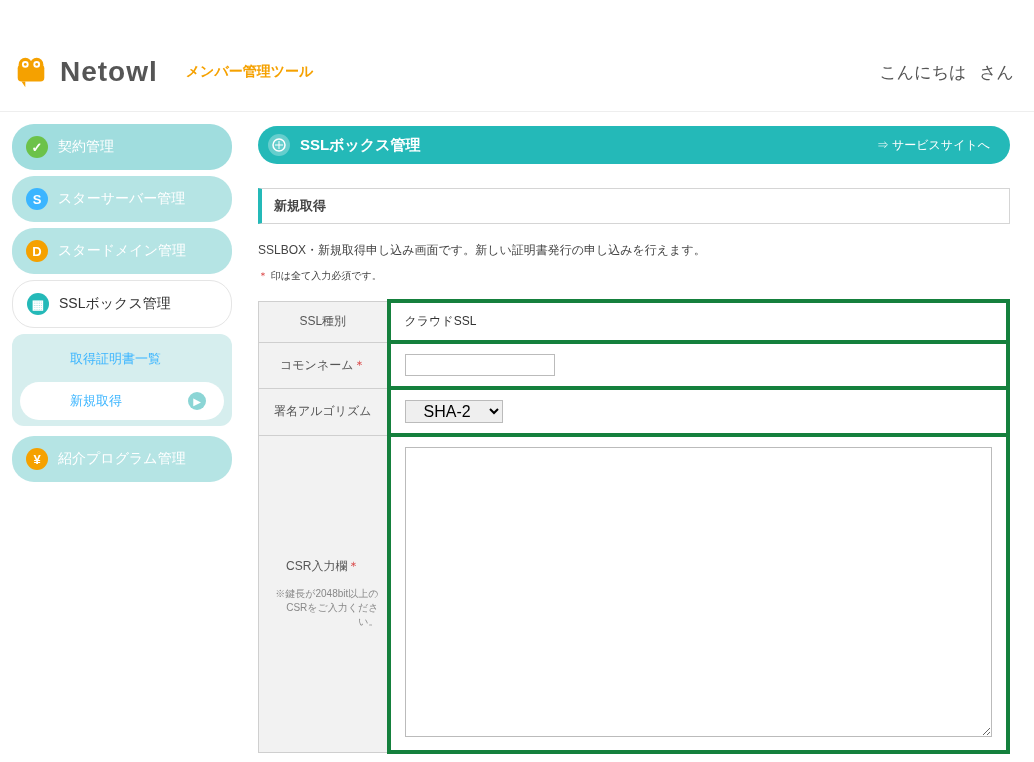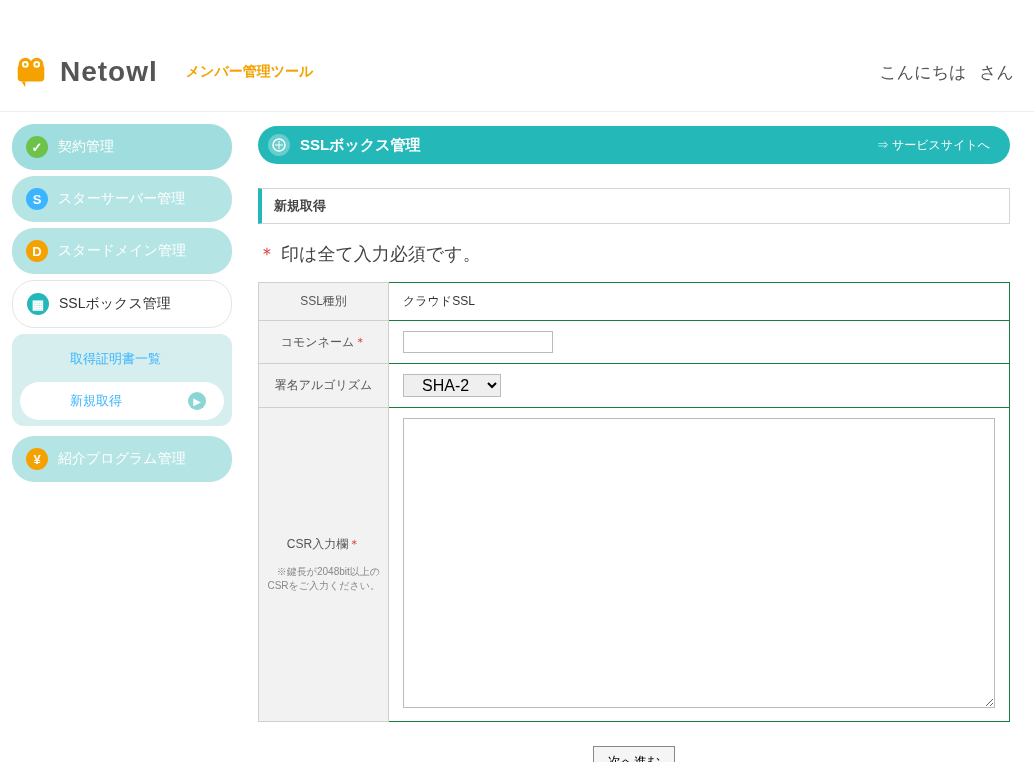--- a/index.html
+++ b/index.html
@@ -27,26 +27,26 @@
 .sub-item { display: flex; align-items: center; justify-content: space-between; padding: 10px 18px 10px 50px; color: #3bb5ff; font-size: 13px; border-radius: 20px; margin: 4px 8px; cursor: pointer; }
 .sub-item.active { background: #fff; }
 .sub-item .play { width: 18px; height: 18px; border-radius: 50%; background: #8bd5d5; display: flex; align-items: center; justify-content: center; color: #fff; font-size: 10px; }
 .main { flex: 1; padding: 14px 24px 30px 14px; }
 .page-head { display: flex; align-items: center; background: #24b9b8; border-radius: 20px; padding: 8px 20px 8px 10px; color: #fff; margin-bottom: 24px; }
 .page-head .pi { width: 22px; height: 22px; border-radius: 50%; background: rgba(255,255,255,0.3); display: flex; align-items: center; justify-content: center; margin-right: 10px; }
 .page-head .ptitle { font-weight: bold; font-size: 15px; }
 .page-head .plink { margin-left: auto; font-size: 12px; }
 .section-title { border: 1px solid #d5d5d5; border-left: 4px solid #24b9b8; padding: 8px 12px; font-weight: bold; color: #444; margin-bottom: 18px; background: #fff; }
 .desc { font-size: 12px; color: #444; margin-bottom: 10px; }
-.req-note { font-size: 18px; color: #444; margin-bottom: 16px; }
+.req-note { font-size: 10px; color: #444; margin-bottom: 16px; }
 .req-note .star, .star { color: #d93f3f; }
 table.form { width: 100%; border-collapse: collapse; border: 1px solid #cfcfcf; }
 table.form th { width: 130px; background: #f2f2f2; border: 1px solid #cfcfcf; padding: 10px 8px; font-size: 12px; font-weight: normal; text-align: center; color: #555; vertical-align: middle; }
 table.form th small { display: block; font-size: 10px; color: #888; margin-top: 12px; line-height: 1.4; text-align: right; }
-table.form td { border: 1px solid #15803d; padding: 10px 14px; font-size: 12px; vertical-align: middle; }
+table.form td { border: 4px solid #15803d; padding: 10px 14px; font-size: 12px; vertical-align: middle; }
 input[type=text] { border: 1px solid #bbb; padding: 3px 6px; font-size: 12px; width: 150px; }
 select { border: 1px solid #bbb; font-size: 16px; padding: 1px 14px; }
 textarea { width: 100%; height: 290px; border: 1px solid #bbb; resize: both; font-size: 12px; padding: 4px; }
 .btn-row { text-align: center; margin-top: 24px; }
 button.next { border: 1px solid #888; background: #f5f5f5; padding: 6px 14px; font-size: 13px; cursor: pointer; }
 </style>
 </head>
 <body>
 
 <div class="header">
@@ -110,20 +110,21 @@
         <svg width="14" height="14" viewBox="0 0 14 14">
             <circle cx="7" cy="7" r="6" fill="none" stroke="#fff" stroke-width="1.5"></circle>
             <path d="M3 7h8M7 3v8" stroke="#fff" stroke-width="1"></path>
           </svg>
       </span>
       <span class="ptitle">SSLボックス管理</span>
       <a class="plink">⇒ サービスサイトへ</a>
     </div>
 
     <div class="section-title">新規取得</div>
+    <p class="desc">SSLBOX・新規取得申し込み画面です。新しい証明書発行の申し込みを行えます。</p>
     <p class="req-note">
       <span class="star">＊</span>
       <span>印は全て入力必須です。</span>
     </p>
 
     <table class="form">
       <tbody>
           <tr>
         <th>SSL種別</th>
         <td>クラウドSSL</td>

